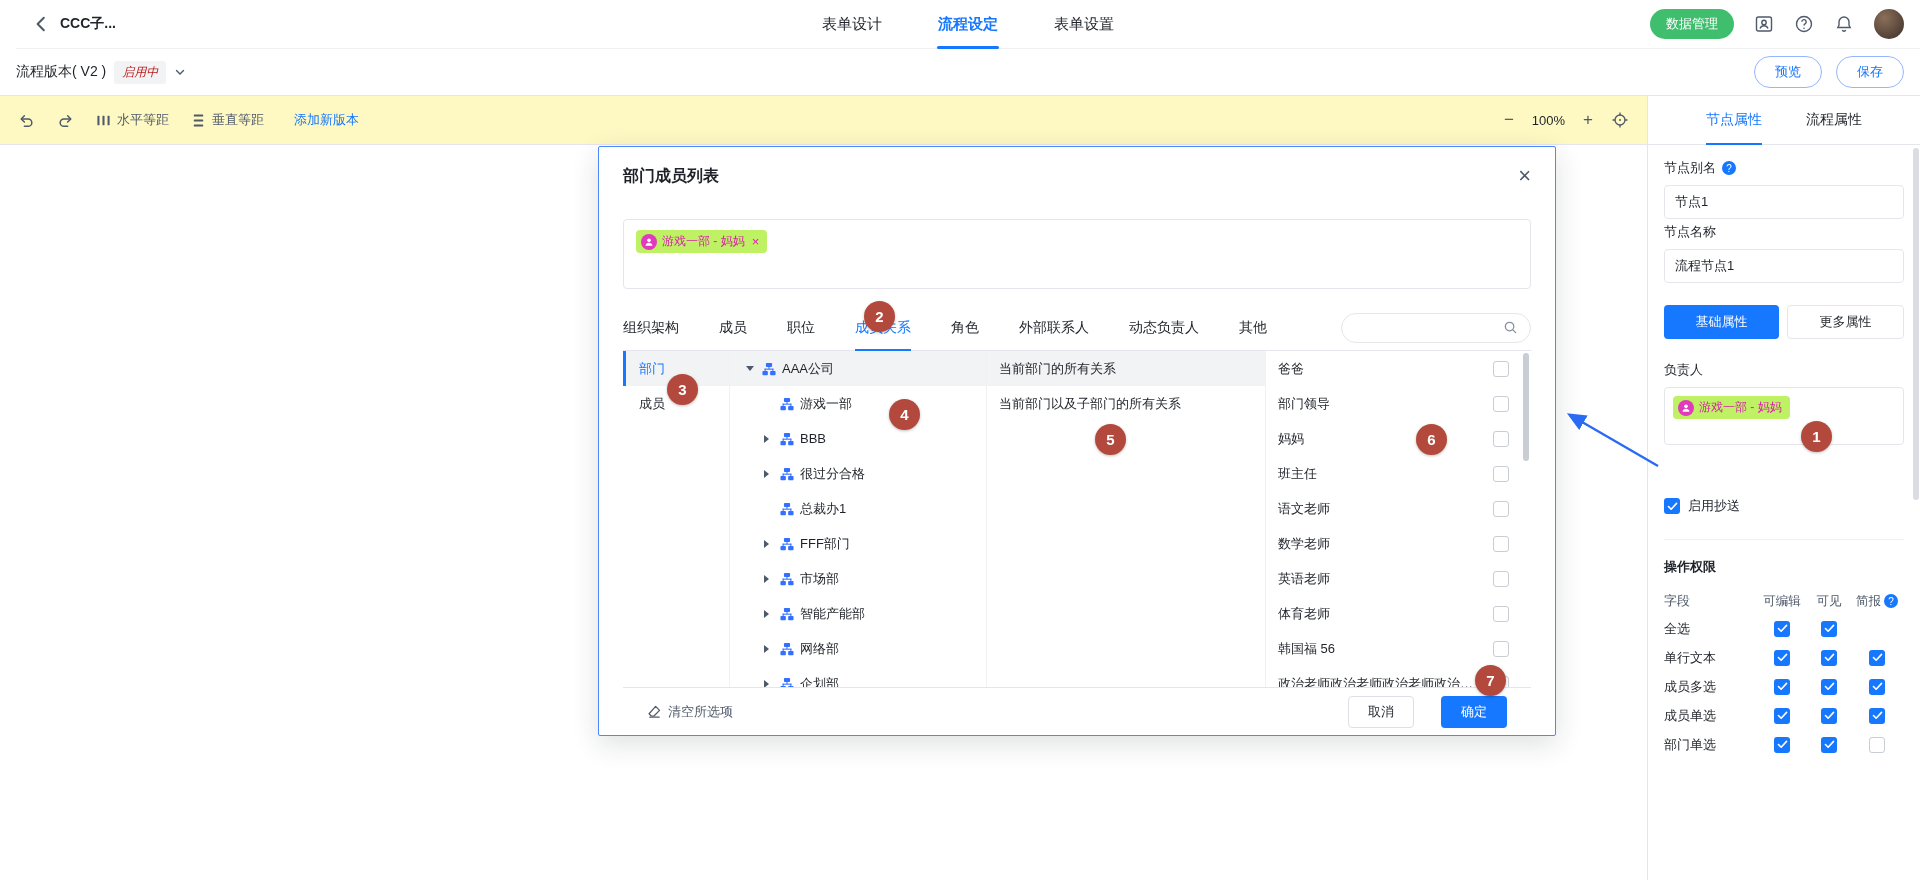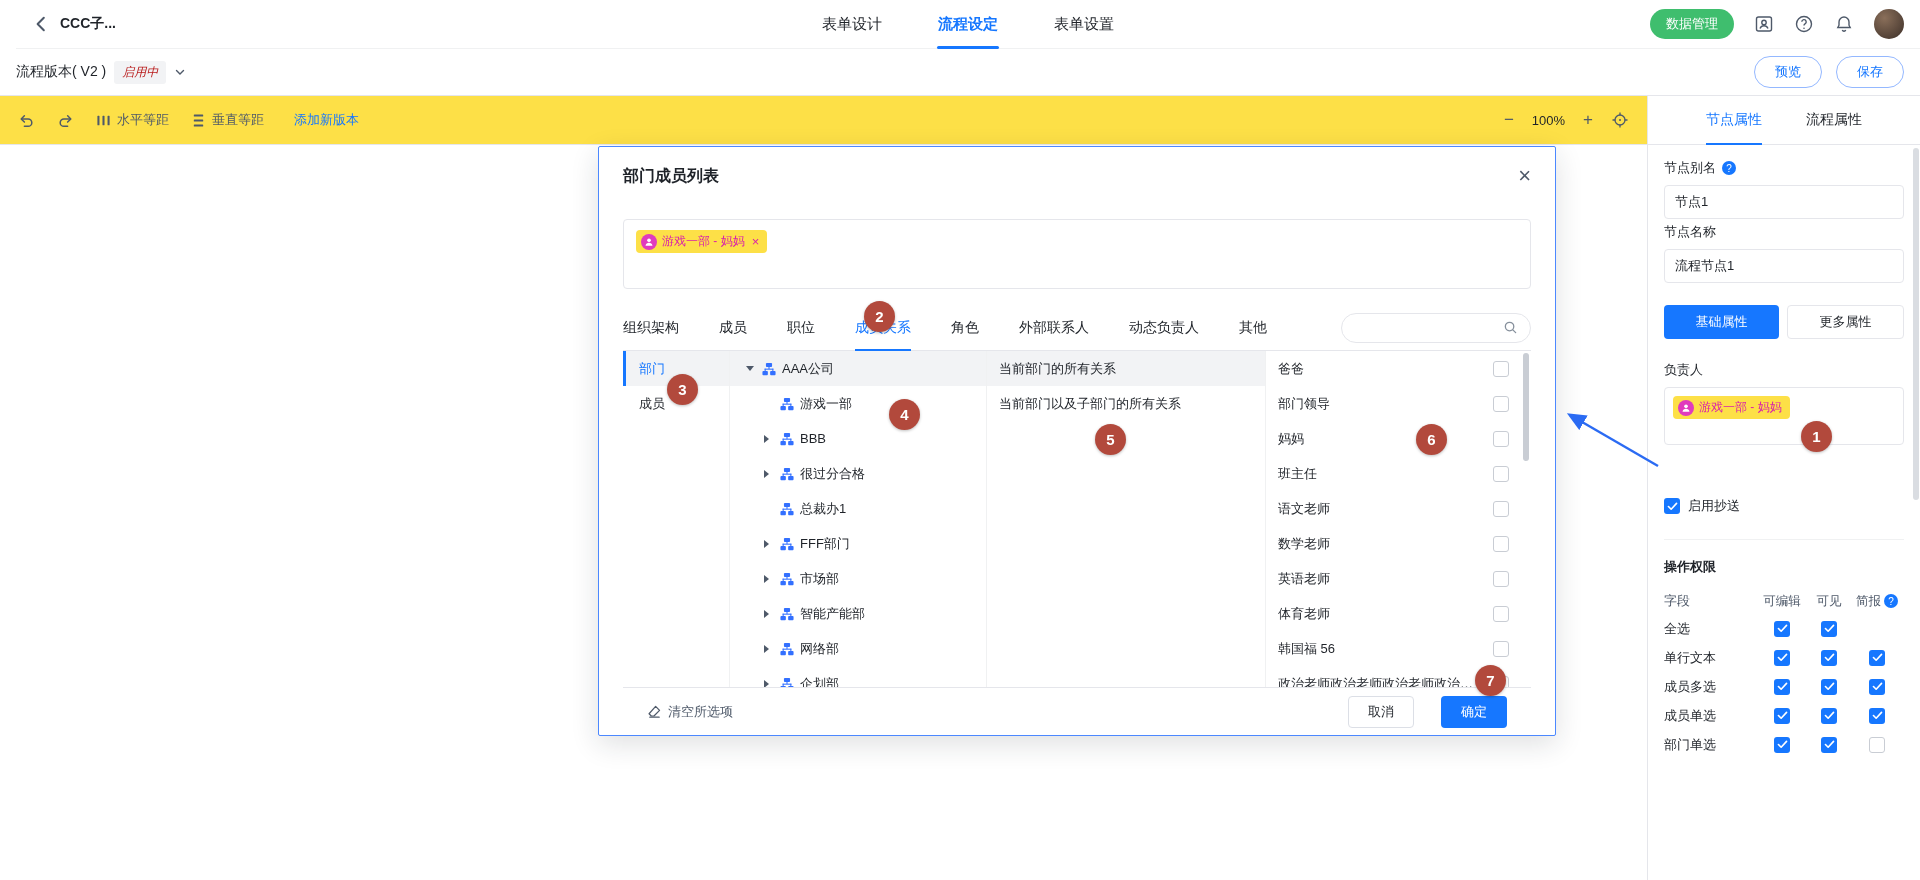--- a/index.html
+++ b/index.html
@@ -34,21 +34,21 @@
   .status-badge { margin-left:8px; background:#f2f3f5; color:#b91c1c; font-size:12px;
     padding:3px 8px; border-radius:3px;font-style:italic; }
   .vchevron { margin-left:8px; color:#4e5969; cursor:pointer; }
   .versionbar-right { margin-left:auto; display:flex; gap:14px; }
   .pill-btn { border:1px solid #94b8ff; color:#1677ff; background:#fff; font-size:13px;
     padding:6px 20px; border-radius:16px; cursor:pointer; font-family:inherit; }
 
   
   .workspace { position:absolute; top:96px; left:0; right:0; bottom:0; display:flex; }
   .canvas-col { flex:1; min-width:0; display:flex; flex-direction:column; }
-  .toolbar { height:49px; border-bottom:1px solid #e5e6eb; background:#fde047;
+  .toolbar { height:49px; border-bottom:1px solid #e5e6eb; background:#fef9c3;
     display:flex; align-items:center; padding:0 18px; gap:22px; }
   .tool { display:flex; align-items:center; gap:6px; color:#4e5969; font-size:13px; cursor:pointer; white-space:nowrap; }
   .link-btn { color:#1677ff; font-size:13px; cursor:pointer; margin-left:8px; white-space:nowrap; }
   .toolbar-right { margin-left:auto; display:flex; align-items:center; gap:18px; color:#4e5969; }
   .zoom-glyph { font-size:17px; cursor:pointer; }
   .zoom-level { font-size:13px; color:#1f2329; }
   .canvas { flex:1; background:#fff; position:relative; }
 
   
   .panel { width:273px; border-left:1px solid #e5e6eb; background:#fff; display:flex;
@@ -82,21 +82,21 @@
   .pcol-v { width:42px; display:flex; justify-content:center; align-items:center; }
   .pcol-b { width:54px; display:flex; justify-content:center; align-items:center; gap:3px; }
   .panel-scroll { position:absolute; right:1px; top:52px; width:6px; height:352px;
     background:#dadde2; border-radius:3px; cursor:pointer; }
 
   
   .cb { width:16px; height:16px; border-radius:3px; flex:none; display:flex; align-items:center;
     justify-content:center; cursor:pointer; }
   .cb.on { background:#1677ff; }
   .cb.off { background:#fff; border:1px solid #c9cdd4; }
-  .ptag { display:inline-flex; align-items:center; gap:5px; background:#fde047; border-radius:4px;
+  .ptag { display:inline-flex; align-items:center; gap:5px; background:#bef264; border-radius:4px;
     padding:3px 8px 3px 5px; color:#d91fab; font-size:12px; white-space:nowrap; cursor:default; }
   .ptag .pic { width:16px; height:16px; border-radius:50%; background:#e03bbd; display:flex;
     align-items:center; justify-content:center; flex:none; }
   .ptag .x { cursor:pointer; margin-left:2px; font-size:13px; line-height:1; }
 
   
   .modal { position:absolute; left:598px; top:146px; width:958px; height:590px; background:#fff;
     border:1px solid #4c88ff; border-radius:2px; box-shadow:0 8px 28px rgba(31,35,41,.14);
     z-index:5; display:flex; flex-direction:column; }
   .modal-header { height:58px; flex:none; display:flex; align-items:center; justify-content:space-between; padding:0 24px; }

